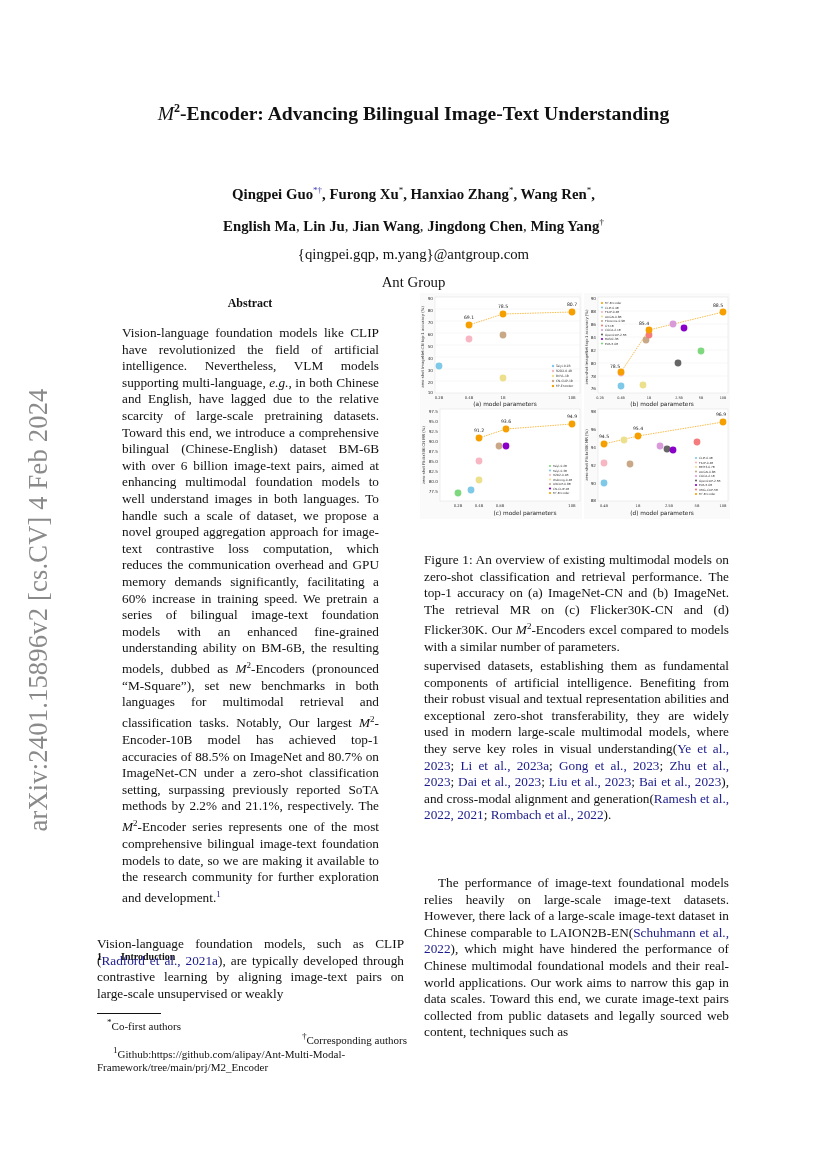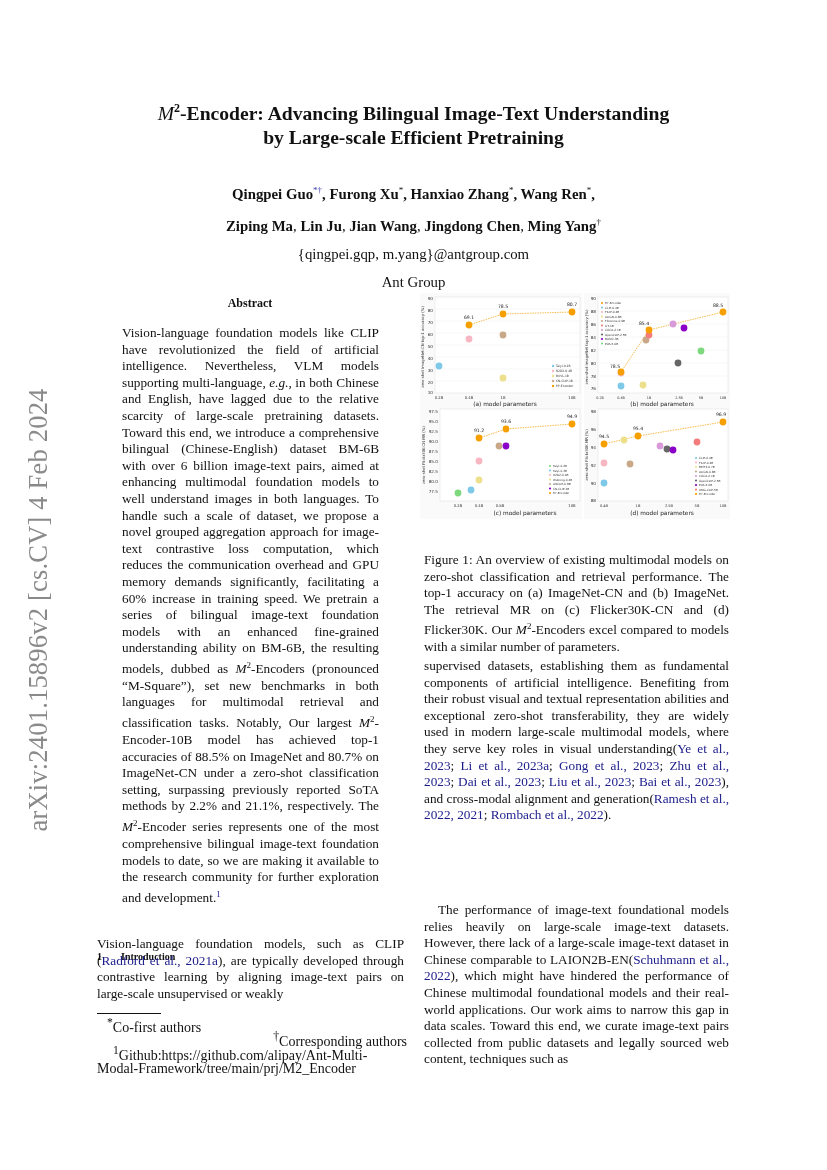--- a/index.html
+++ b/index.html
@@ -17,51 +17,50 @@
   .authors .blue { color: #3b3bb3; }
   .abstract-h { position: absolute; left: 95px; width: 310px; top: 296px; text-align: center; font-weight: bold; font-size: 12px; }
   .col { position: absolute; font-size: 13.25px; line-height: 16.6px; text-align: justify; hyphens: manual; }
   .col p { margin: 0; }
   .lcol { left: 97px; width: 307px; }
   .abs { left: 122px; width: 257px; top: 325px; }
   .sec { position: absolute; left: 97px; top: 951px; font-weight: bold; font-size: 10px; }
   .sec .num { display: inline-block; width: 24px; }
   .intro { top: 936px; }
   .footrule { position: absolute; left: 97px; top: 1013px; width: 64px; height: 1px; background: #111; }
-  .foot { position: absolute; left: 97px; width: 310px; font-size: 14px; line-height: 13px; }
+  .foot { position: absolute; left: 97px; width: 310px; font-size: 11px; line-height: 13px; }
   .rcol { left: 424px; width: 305px; }
   .caption { top: 552px; }
   .link { color: #1a1a8a; }
   .fig { position: absolute; left: 420px; top: 293px; width: 310px; height: 226px; }
   .panel { position: absolute; }
   .panel svg { display: block; }
   sup.m { font-size: 9px; }
   .math { font-style: italic; }
 </style>
 </head>
 <body>
 
 <div class="arxiv">
   <span>arXiv:2401.15896v2  [cs.CV]  4 Feb 2024</span>
 </div>
 
 <div class="title">
   <i>M</i><sup>2</sup><span>-Encoder: Advancing Bilingual Image-Text Understanding</span><br>
-  <span>by Large-scale Efficient Pretraining</span>
 </div>
 
 <div class="authors">
   <div>
     <b>Qingpei Guo</b><sup class="blue">*†</sup><b>, </b>
     <b>Furong Xu</b><sup>*</sup><b>, </b>
     <b>Hanxiao Zhang</b><sup>*</sup><b>, </b>
     <b>Wang Ren</b><sup>*</sup><b>,</b>
   </div>
   <div>
-    <b>Ziping Ma</b>, 
+    <b>English Ma</b>, 
     <b>Lin Ju</b>, 
     <b>Jian Wang</b>, 
     <b>Jingdong Chen</b>, 
     <b>Ming Yang</b><sup>†</sup>
   </div>
   <div>{qingpei.gqp, m.yang}@antgroup.com</div>
   <div>Ant Group</div>
 </div>
 
 <div class="abstract-h">Abstract</div>
@@ -340,15 +339,15 @@
 </div>
 
 <div class="col rcol caption">
   <p><span>Figure 1: An overview of existing multimodal models on zero-shot classification and retrieval performance. The top-1 accuracy on (a) ImageNet-CN and (b) ImageNet.  The retrieval MR on (c) Flicker30K-CN and (d) Flicker30K. Our </span><span class="math">M</span><sup class="m">2</sup><span>-Encoders excel compared to models with a similar number of parameters.</span></p>
 </div>
 
 <div class="col rcol" style="top:658px;">
   <p><span>supervised datasets, establishing them as fundamental components of artificial intelligence. Benefiting from their robust visual and textual representation abilities and exceptional zero-shot transferability, they are widely used in modern large-scale multimodal models, where they serve key roles in visual understanding(</span><span class="link">Ye et al., 2023</span>; <span class="link">Li et al., 2023a</span>; <span class="link">Gong et al., 2023</span>; <span class="link">Zhu et al., 2023</span>; <span class="link">Dai et al., 2023</span>; <span class="link">Liu et al., 2023</span>; <span class="link">Bai et al., 2023</span><span>), and cross-modal alignment and generation(</span><span class="link">Ramesh et al., 2022, 2021</span>; <span class="link">Rombach et al., 2022</span><span>).</span></p>
 </div>
 
-<div class="col rcol" style="top:875px; text-indent:14px;margin-top:27px;">
+<div class="col rcol" style="top:875px; text-indent:14px;">
   <p><span>The performance of image-text foundational models relies heavily on large-scale image-text datasets.  However, there lack of a large-scale image-text dataset in Chinese comparable to LAION2B-EN(</span><span class="link">Schuhmann et al., 2022</span><span>), which might have hindered the performance of Chinese multimodal foundational models and their real-world applications. Our work aims to narrow this gap in data scales.  Toward this end, we curate image-text pairs collected from public datasets and legally sourced web content, techniques such as</span></p>
 </div>
 
 </body></html>

